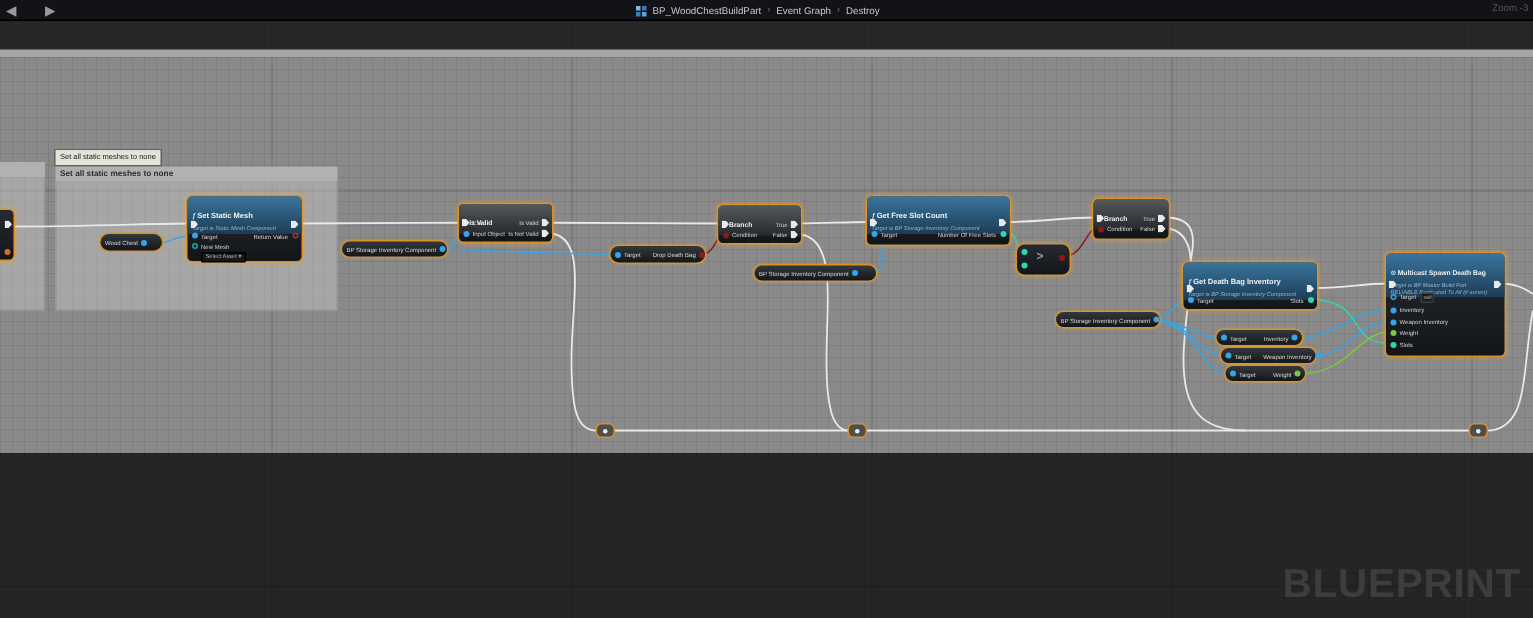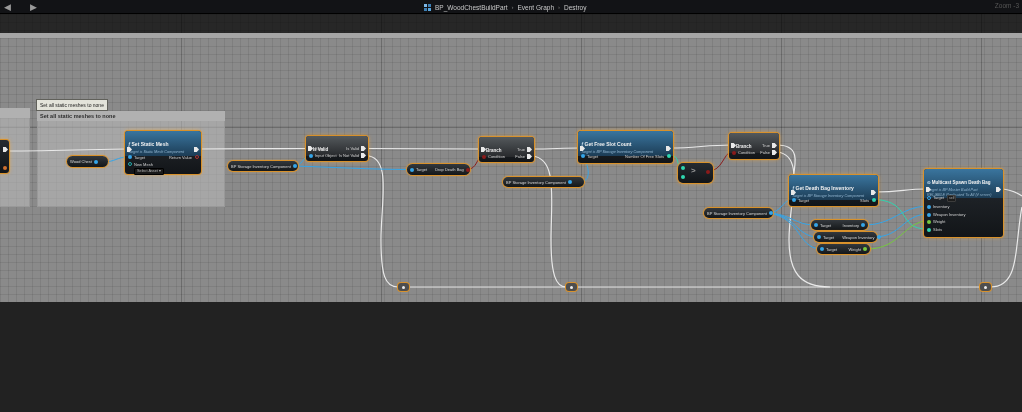--- a/index.html
+++ b/index.html
@@ -73,20 +73,23 @@
   .cut-node { position:absolute; z-index:10; border-radius:0 3px 3px 0; background:linear-gradient(#262b31,#121518); box-shadow:0 0 0 1px #d8912b, 0 0 4px rgba(244,166,56,0.9); }
 </style>
 </head>
 <body>
 
 <div id="stage">
 
   <div class="canvas-top gridded"></div>
   <div class="band-title"></div>
   <div class="band gridded"></div>
+  <div class="canvas-bottom gridded">
+    <div class="watermark">BLUEPRINT</div>
+  </div>
 
   <div class="toolbar">
     <div class="nav-arrow" style="left:4px;">◀</div>
     <div class="nav-arrow" style="left:30px;">▶</div>
     <div class="crumbs">
       <span class="bp-icon">
           <i></i>
           <i></i>
           <i></i>
           <i></i>

